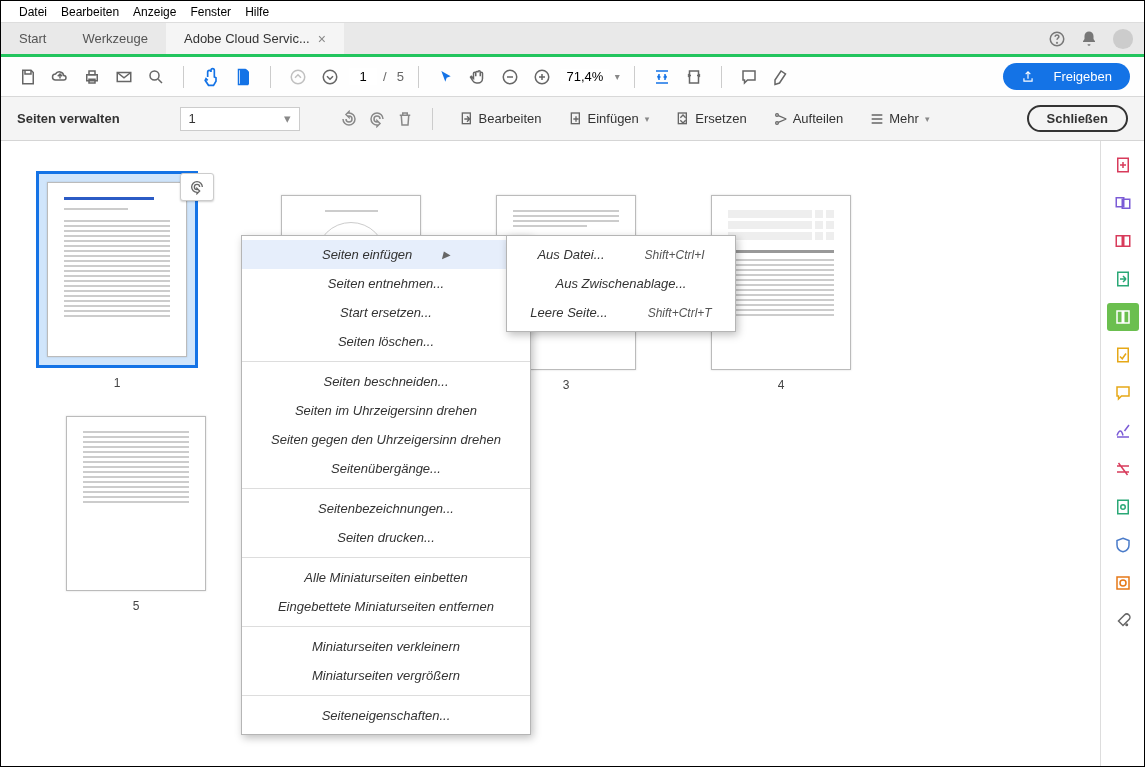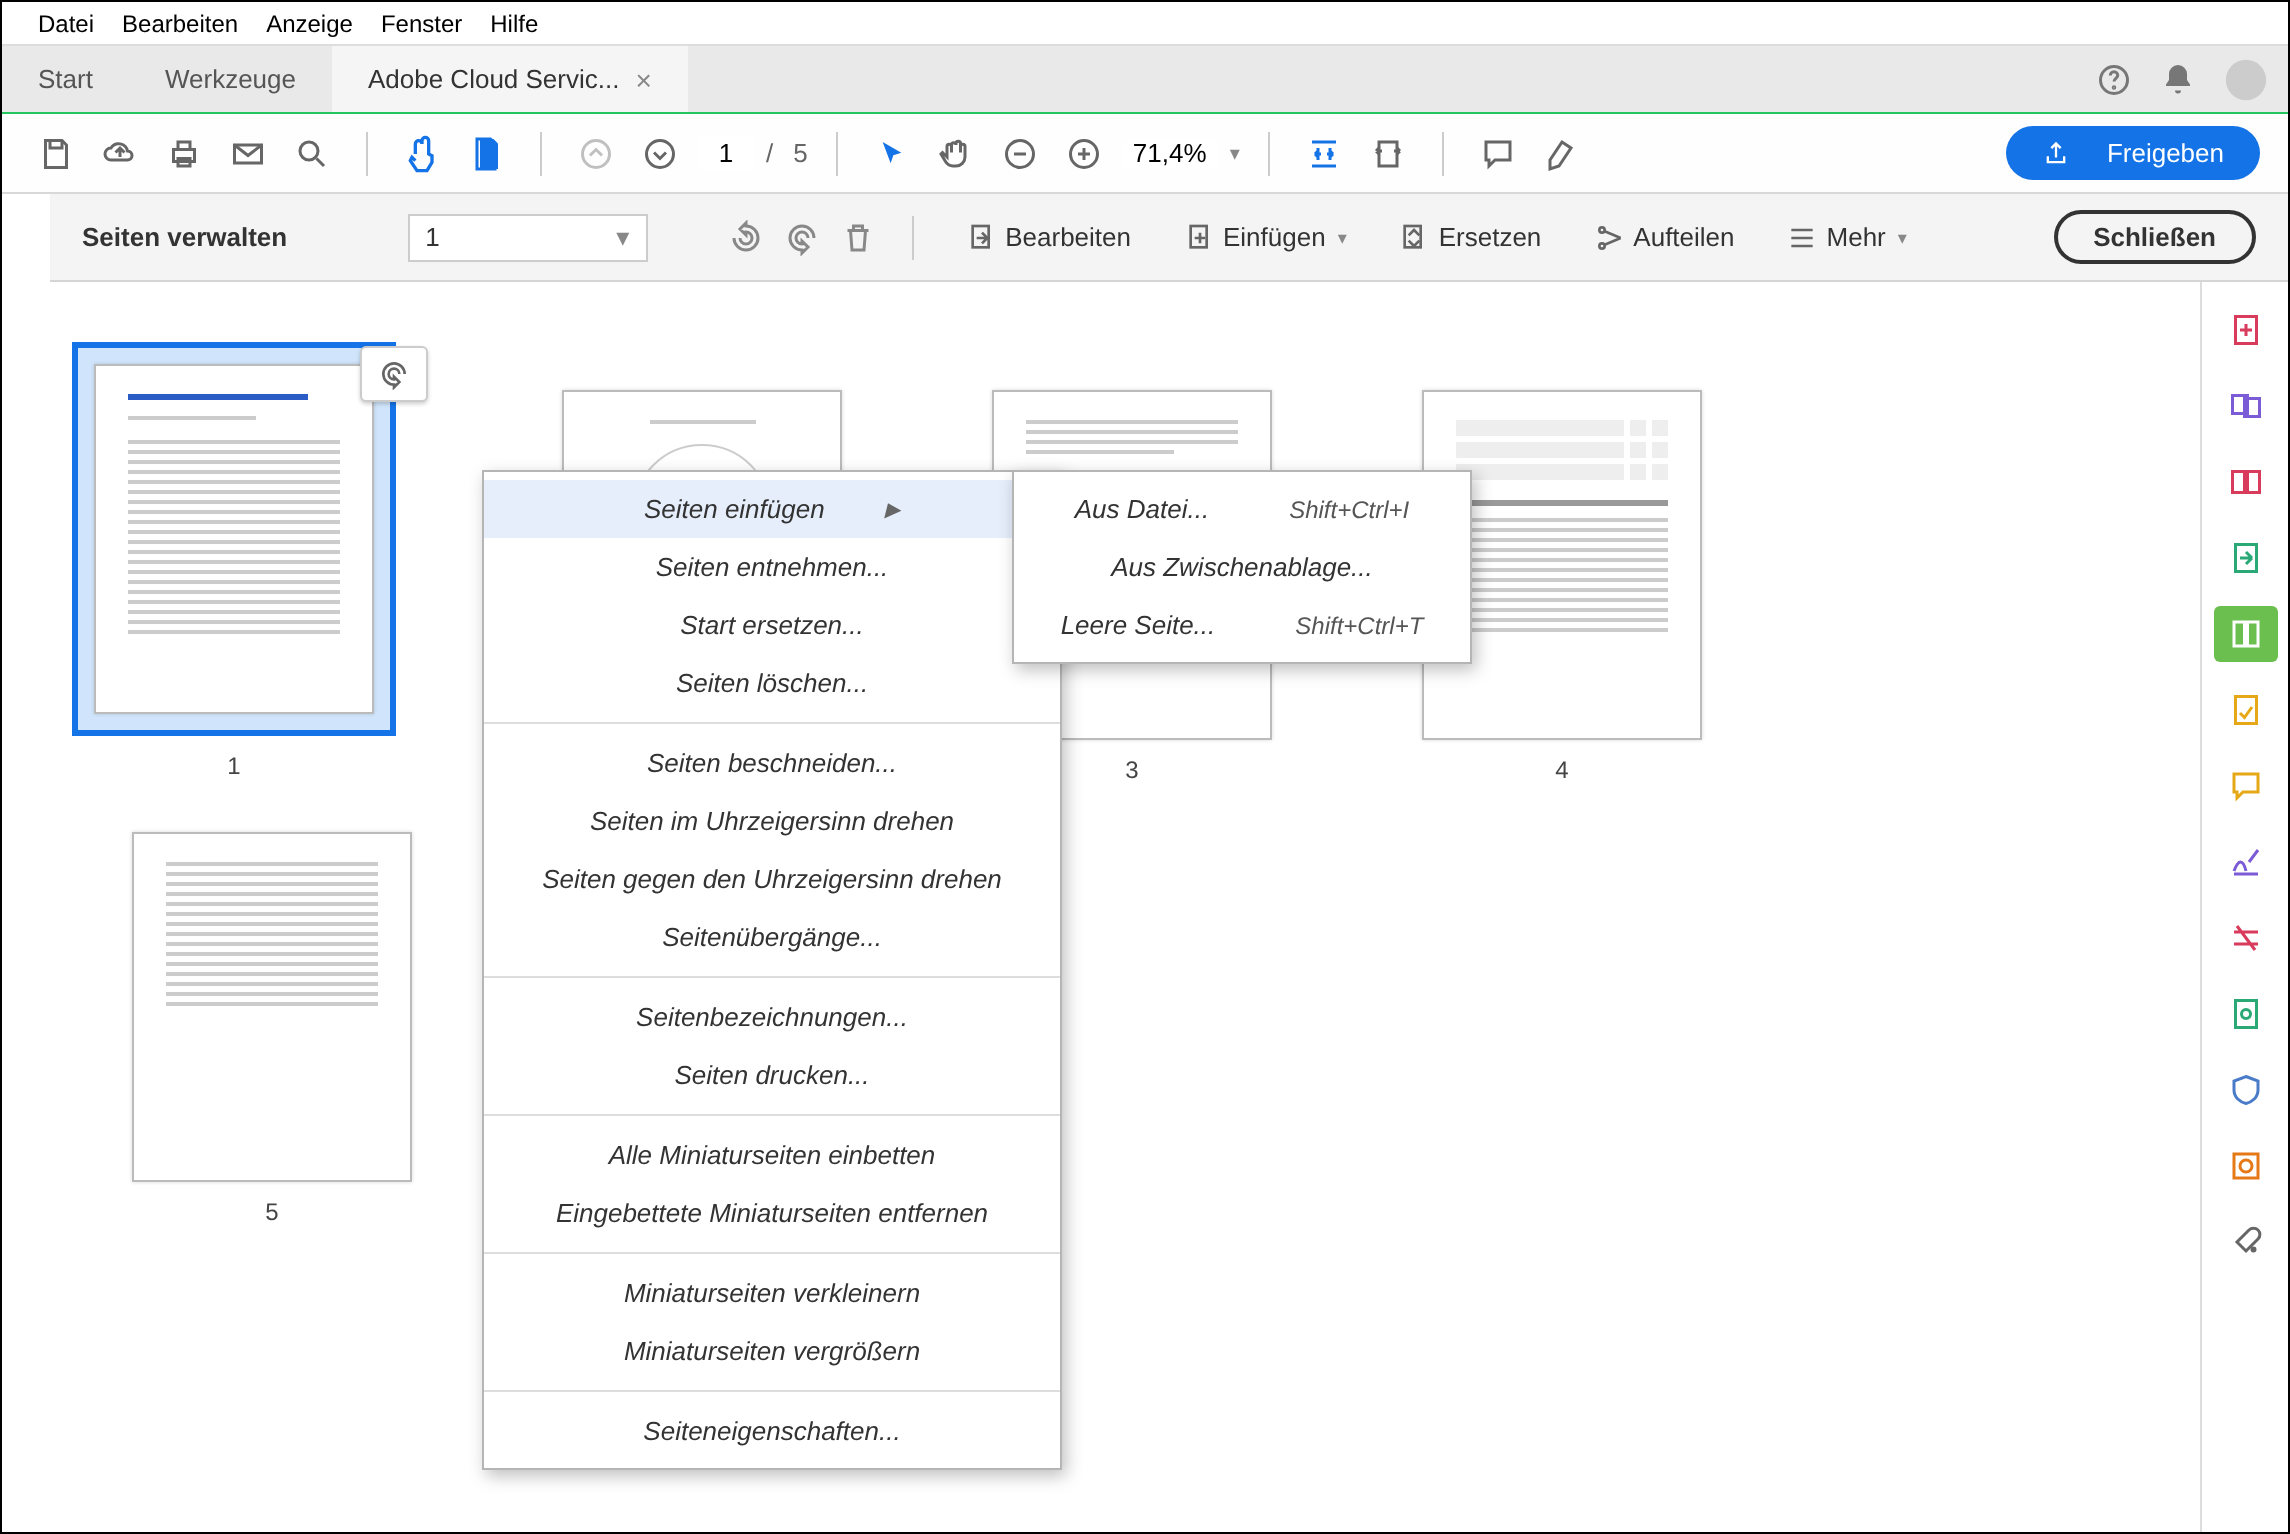--- a/index.html
+++ b/index.html
@@ -3,38 +3,38 @@
   <meta charset="utf-8">
   <style>
     * { margin: 0; padding: 0; box-sizing: border-box; font-family: "Segoe UI", Arial, sans-serif; }
     body { width: 1145px; height: 767px; background: #fff; border: 1px solid #000; overflow: hidden; position: relative; }
 
     
     .menubar { height: 22px; display: flex; align-items: center; padding: 0 18px; font-size: 12px; border-bottom: 1px solid #ddd; }
     .menubar span { margin-right: 14px; cursor: default; }
 
     
-    .tabs-row { height: 34px; background: #e9e9e9; display: flex; align-items: center; border-bottom: 1px solid #22c55e; }
+    .tabs-row { height: 34px; background: #e9e9e9; display: flex; align-items: center; border-bottom: 3px solid #22c55e; }
     .tab { padding: 0 18px; height: 100%; display: flex; align-items: center; font-size: 13px; color: #555; cursor: default; }
     .tab.active { background: #f5f5f5; color: #333; }
     .tab-close { margin-left: 8px; color: #888; font-size: 14px; }
     .tabs-right { margin-left: auto; display: flex; align-items: center; padding-right: 10px; gap: 14px; }
     .tabs-right .icn { color: #777; }
 
     
     .toolbar { height: 40px; display: flex; align-items: center; padding: 0 14px; gap: 6px; border-bottom: 1px solid #d8d8d8; background: #fefefe; }
     .toolbar .icn { width: 26px; height: 26px; display: flex; align-items: center; justify-content: center; color: #666; }
     .toolbar .icn.blue { color: #1473e6; }
     .sep { width: 1px; height: 22px; background: #ccc; margin: 0 8px; }
     .page-input { width: 28px; text-align: center; font-size: 13px; border: 1px solid transparent; }
     .zoom-input { width: 48px; text-align: center; font-size: 13px; }
     .share-btn { margin-left: auto; background: #1473e6; color: #fff; border-radius: 16px; padding: 6px 18px; font-size: 13px; display: flex; align-items: center; gap: 18px; }
 
     
-    .subtoolbar { height: 44px; background: #f4f4f4; display: flex; align-items: center; padding: 0 16px; border-bottom: 1px solid #d5d5d5; font-size: 13px; color: #333; gap: 10px; margin-left: 24px; }
+    .subtoolbar { height: 44px; background: #f4f4f4; display: flex; align-items: center; padding: 0 16px; border-bottom: 1px solid #d5d5d5; font-size: 13px; color: #333; gap: 10px; }
     .subtoolbar-title { font-weight: 600; margin-right: 50px; }
     .page-dropdown { width: 120px; height: 24px; border: 1px solid #ccc; background: #fff; display: flex; align-items: center; padding: 0 8px; font-size: 13px; position: relative; }
     .page-dropdown::after { content: "▾"; position: absolute; right: 8px; color: #888; }
     .sub-btn { display: flex; align-items: center; gap: 4px; padding: 0 8px; height: 28px; font-size: 13px; color: #333; }
     .close-btn { margin-left: auto; border: 2px solid #333; border-radius: 18px; padding: 4px 18px; font-size: 13px; font-weight: 600; }
 
     
     .main { display: flex; height: calc(767px - 22px - 34px - 40px - 44px - 2px); }
     .content { flex: 1; background: #fff; position: relative; padding: 30px 100px; overflow: hidden; }
     .sidebar { width: 44px; background: #fff; border-left: 1px solid #ddd; display: flex; flex-direction: column; align-items: center; padding-top: 10px; gap: 10px; }

